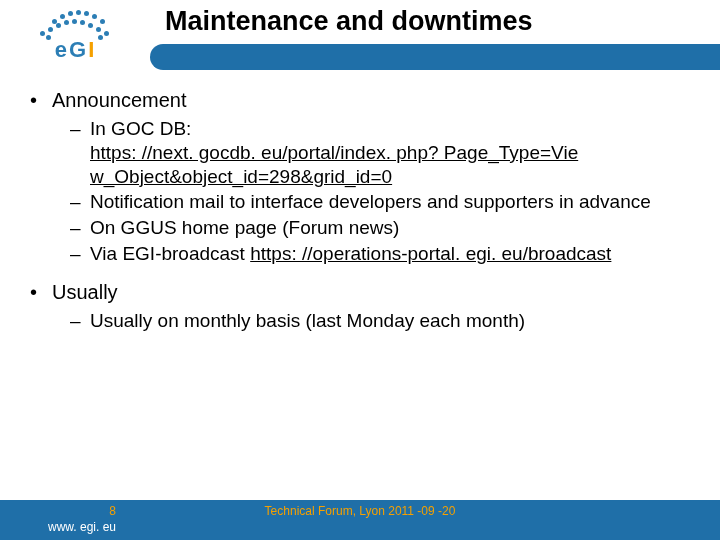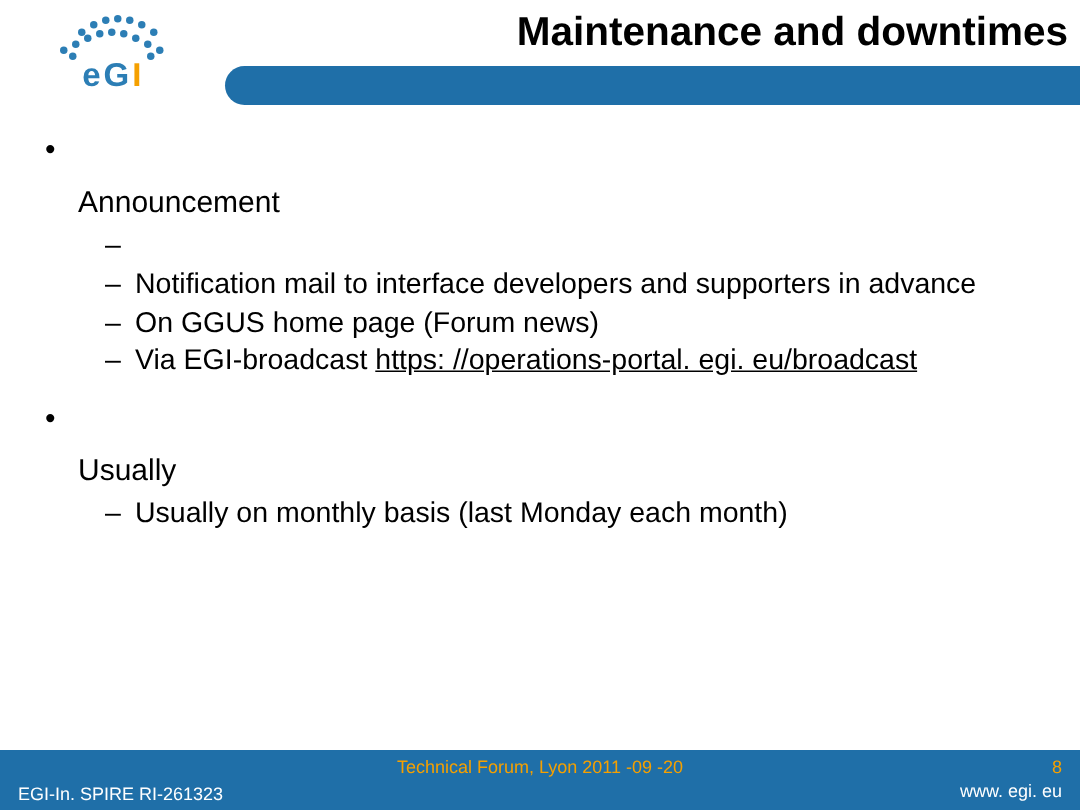--- a/index.html
+++ b/index.html
@@ -71,21 +71,21 @@
     border-bottom-left-radius: 14px;
   }
   .title {
     position: absolute;
     left: 165px;
     right: 8px;
     top: 6px;
     font-size: 27px;
     font-weight: bold;
     color: #000;
-    text-align: right;
+    text-align: left;
     white-space: nowrap;
   }
   
   .content {
     position: absolute;
     left: 30px;
     right: 30px;
     top: 88px;
     font-size: 20px;
     line-height: 1.25;
@@ -95,21 +95,20 @@
     margin-bottom: 4px;
   }
   .bullet .dot {
     width: 22px;
     flex: none;
     text-align: left;
     font-size: 20px;
   }
   .bullet .txt {
     flex: 1;
-    margin-top: 35px;
   }
   .sublist {
     margin-left: 40px;
     margin-top: 4px;
     margin-bottom: 14px;
   }
   .sub {
     display: flex;
     margin-bottom: 2px;
     font-size: 19px;
@@ -208,21 +207,21 @@
   </div>
 
   <div class="content">
     <div class="bullet">
       <div class="dot">•</div>
       <div class="txt">Announcement</div>
     </div>
     <div class="sublist">
       <div class="sub">
         <div class="dash">–</div>
-        <div class="txt"><br></div>
+        <div class="txt"><span>In GOC DB: </span><br><span class="link">https: //next. gocdb. eu/portal/index. php? Page_Type=Vie w_Object&amp;object_id=298&amp;grid_id=0</span></div>
       </div>
       <div class="sub">
         <div class="dash">–</div>
         <div class="txt">Notification mail to interface developers and supporters in advance</div>
       </div>
       <div class="sub">
         <div class="dash">–</div>
         <div class="txt">On GGUS home page (Forum news)</div>
       </div>
       <div class="sub">
@@ -237,21 +236,20 @@
     </div>
     <div class="sublist">
       <div class="sub">
         <div class="dash">–</div>
         <div class="txt">Usually on monthly basis (last Monday each month)</div>
       </div>
     </div>
   </div>
 
   <div class="footer">
-    <div class="left">EGI-In. SPIRE RI-261323</div>
     <div class="center">Technical Forum, Lyon 2011 -09 -20</div>
     <div class="right">
       <span class="pg">8</span>
       <span class="url">www. egi. eu</span>
     </div>
   </div>
 
 </div>
 
 </body></html>

